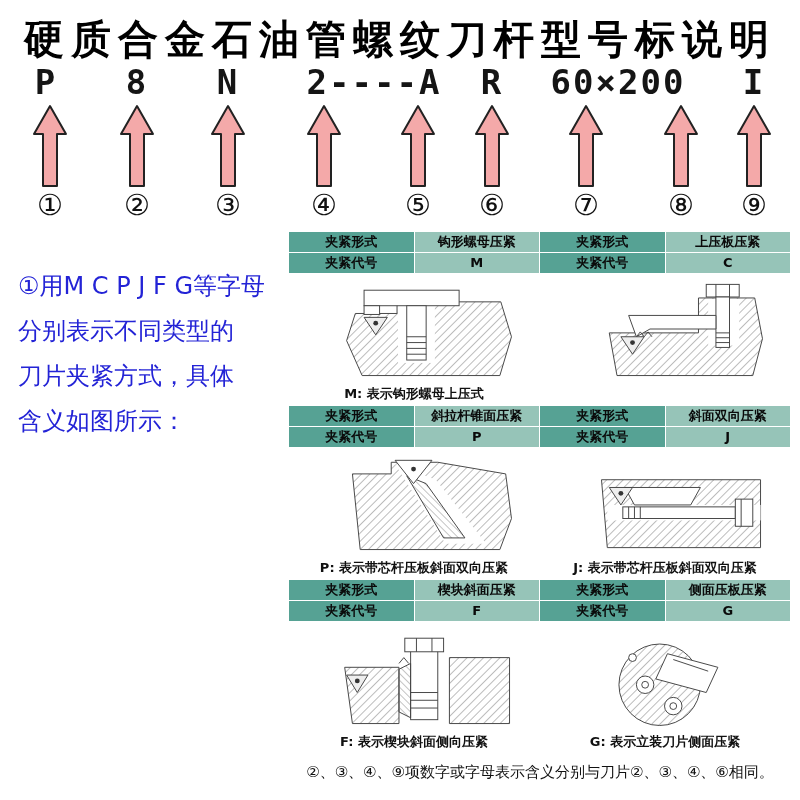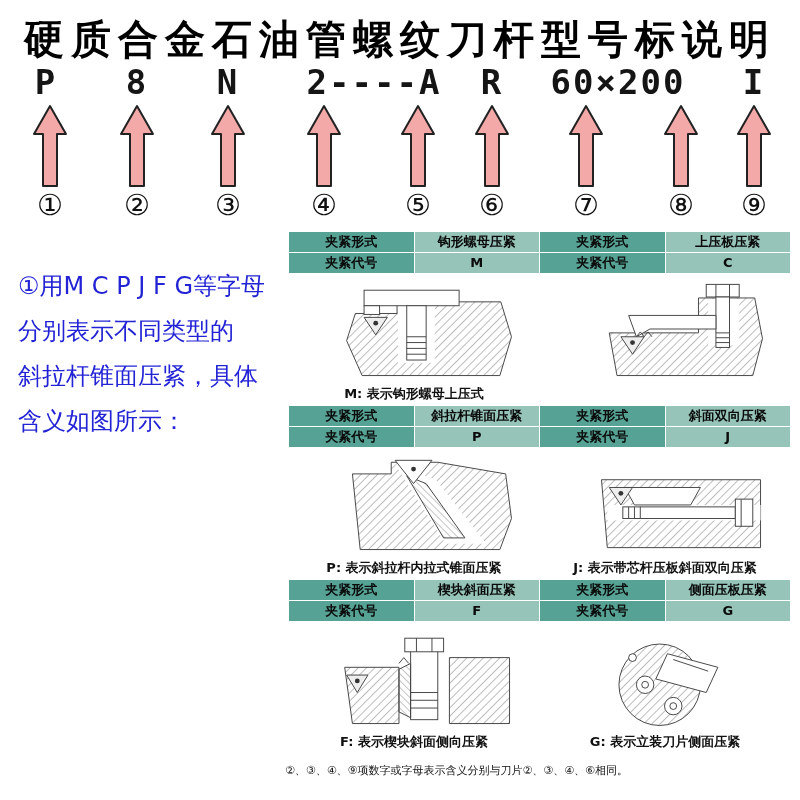--- a/index.html
+++ b/index.html
@@ -49,21 +49,21 @@
   .hc.lbl { background:#56a294; }
   .hc.val { background:#96c4b8; }
   .drawing { height:110px; display:flex; align-items:center; justify-content:center; background:#ffffff; }
   .caption {
     height:20px; line-height:20px; text-align:center;
     font-size:13px; font-weight:bold; color:#111; white-space:nowrap;
   }
 
   .footer-note {
     position:absolute; left:285px; top:763px; width:510px;
-    text-align:left; font-size:11px; color:#111; white-space:nowrap;
+    text-align:center; font-size:15px; color:#111; white-space:nowrap;
   }
 </style>
 </head>
 <body>
 
 <svg width="0" height="0" style="position:absolute" aria-hidden="true">
   <defs>
     <pattern id="h1" width="6" height="6" patternUnits="userSpaceOnUse" patternTransform="rotate(45)">
       <line x1="0" y1="0" x2="0" y2="6" stroke="#777" stroke-width="1"></line>
     </pattern>
@@ -125,21 +125,21 @@
     <div class="ind-num" style="left:418px">⑤</div>
     <div class="ind-num" style="left:492px">⑥</div>
     <div class="ind-num" style="left:586px">⑦</div>
     <div class="ind-num" style="left:681px">⑧</div>
     <div class="ind-num" style="left:754px">⑨</div>
   </div>
 
   <div class="left-note">
     <div class="line">①用M C P J F G等字母</div>
     <div class="line">分别表示不同类型的</div>
-    <div class="line">斜拉杆锥面压紧，具体</div>
+    <div class="line">刀片夹紧方式，具体</div>
     <div class="line">含义如图所示：</div>
   </div>
 
   <div class="clamp-table">
 
     <div class="cell">
       <div class="hdr-row">
         <div class="hc lbl">夹紧形式</div>
         <div class="hc val">钩形螺母压紧</div>
       </div>
@@ -204,21 +204,21 @@
       </div>
       <div class="drawing">
         <svg width="225" height="106" viewBox="0 0 232 108">
           <path d="M52,24 L92,24 L92,12 L140,12 L210,24 L216,70 L204,102 L60,102 Z" fill="url(#h1)" stroke="#444"></path>
           <polygon points="96,14 138,30 190,96 148,96" fill="#fff"></polygon>
           <polygon points="108,26 128,34 168,90 146,90" fill="url(#h2)" stroke="#444"></polygon>
           <polygon points="96,10 134,10 115,34" fill="#fff" stroke="#444"></polygon>
           <circle cx="115" cy="19" r="2.5" fill="#333"></circle>
         </svg>
       </div>
-      <div class="caption">P: 表示斜拉杆内拉式锥面压紧</div>
+      <div class="caption">P: 表示带芯杆压板斜面双向压紧</div>
     </div>
 
     <div class="cell">
       <div class="hdr-row">
         <div class="hc lbl">夹紧形式</div>
         <div class="hc val">斜面双向压紧</div>
       </div>
       <div class="hdr-row">
         <div class="hc lbl">夹紧代号</div>
         <div class="hc val">J</div>

